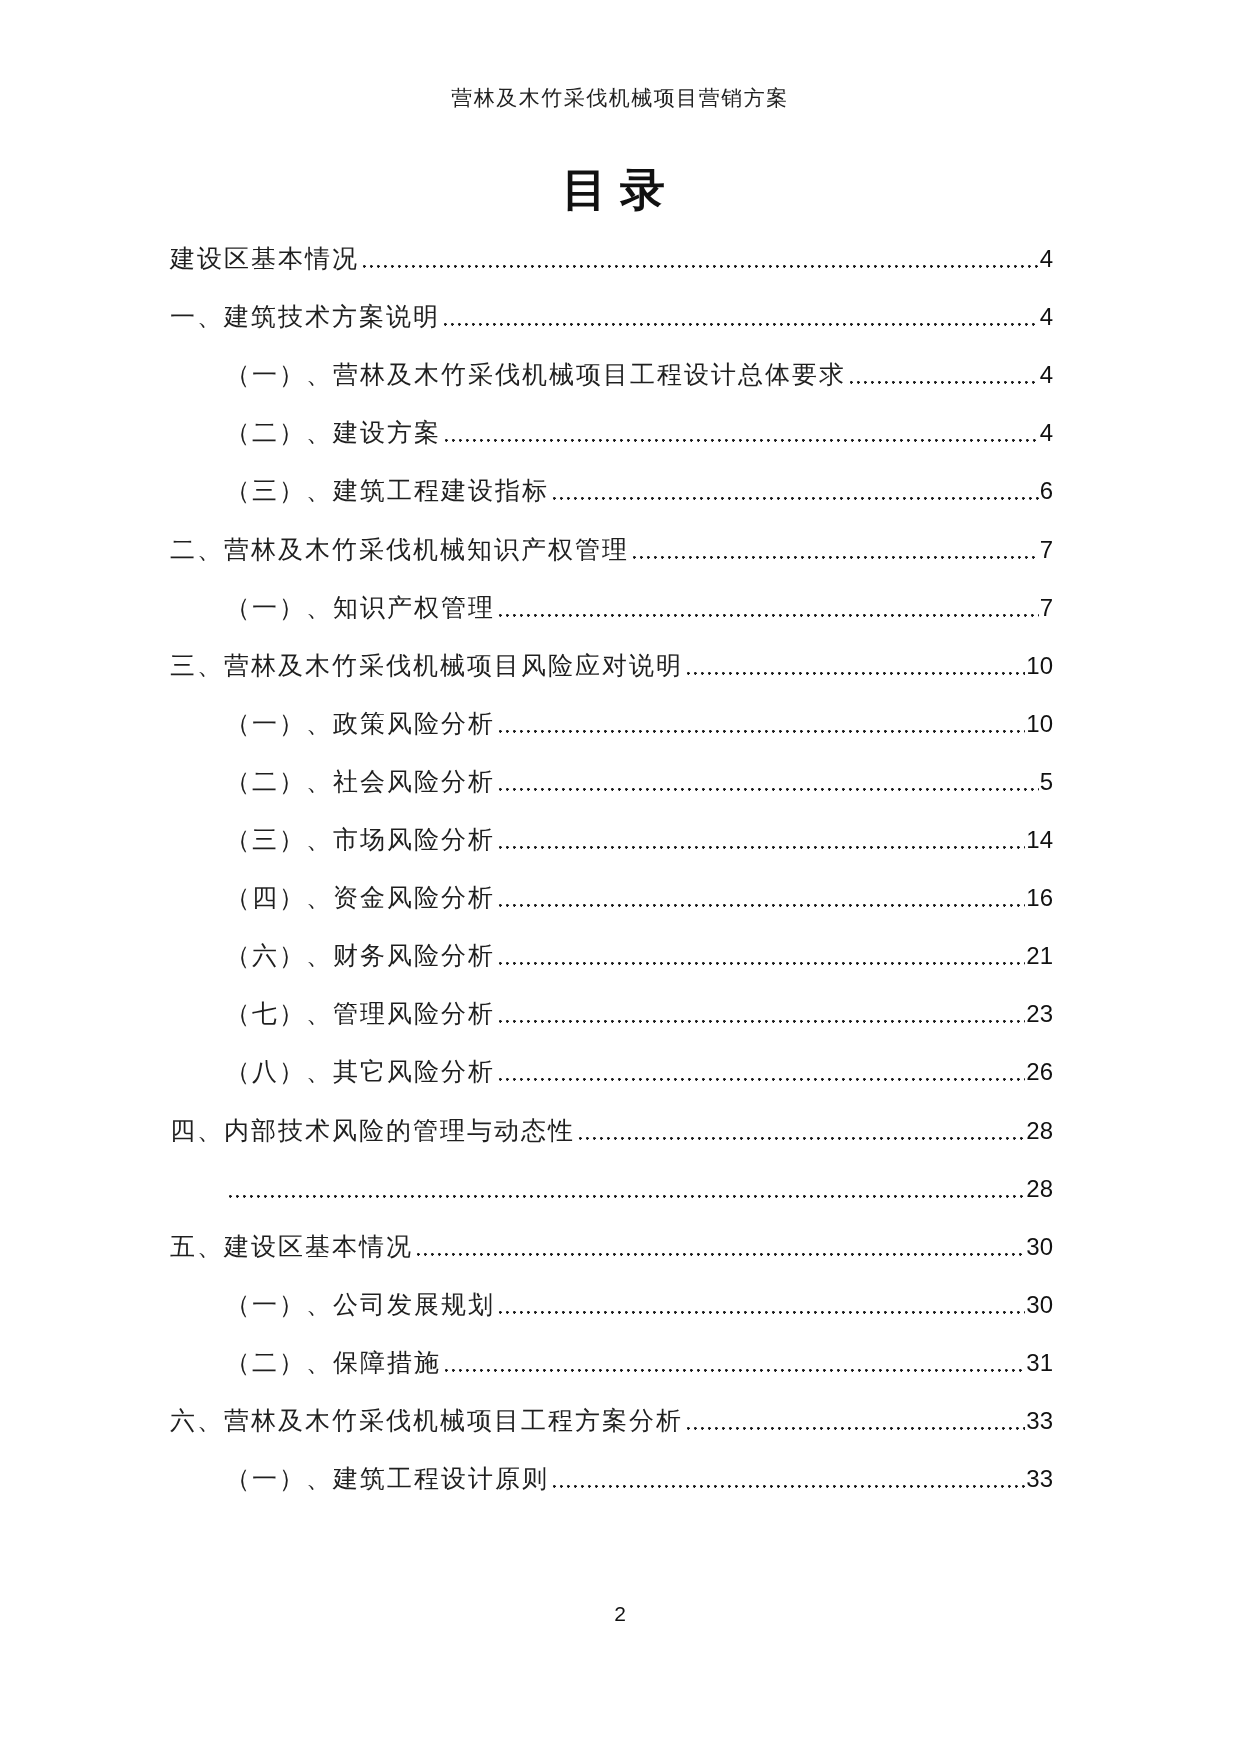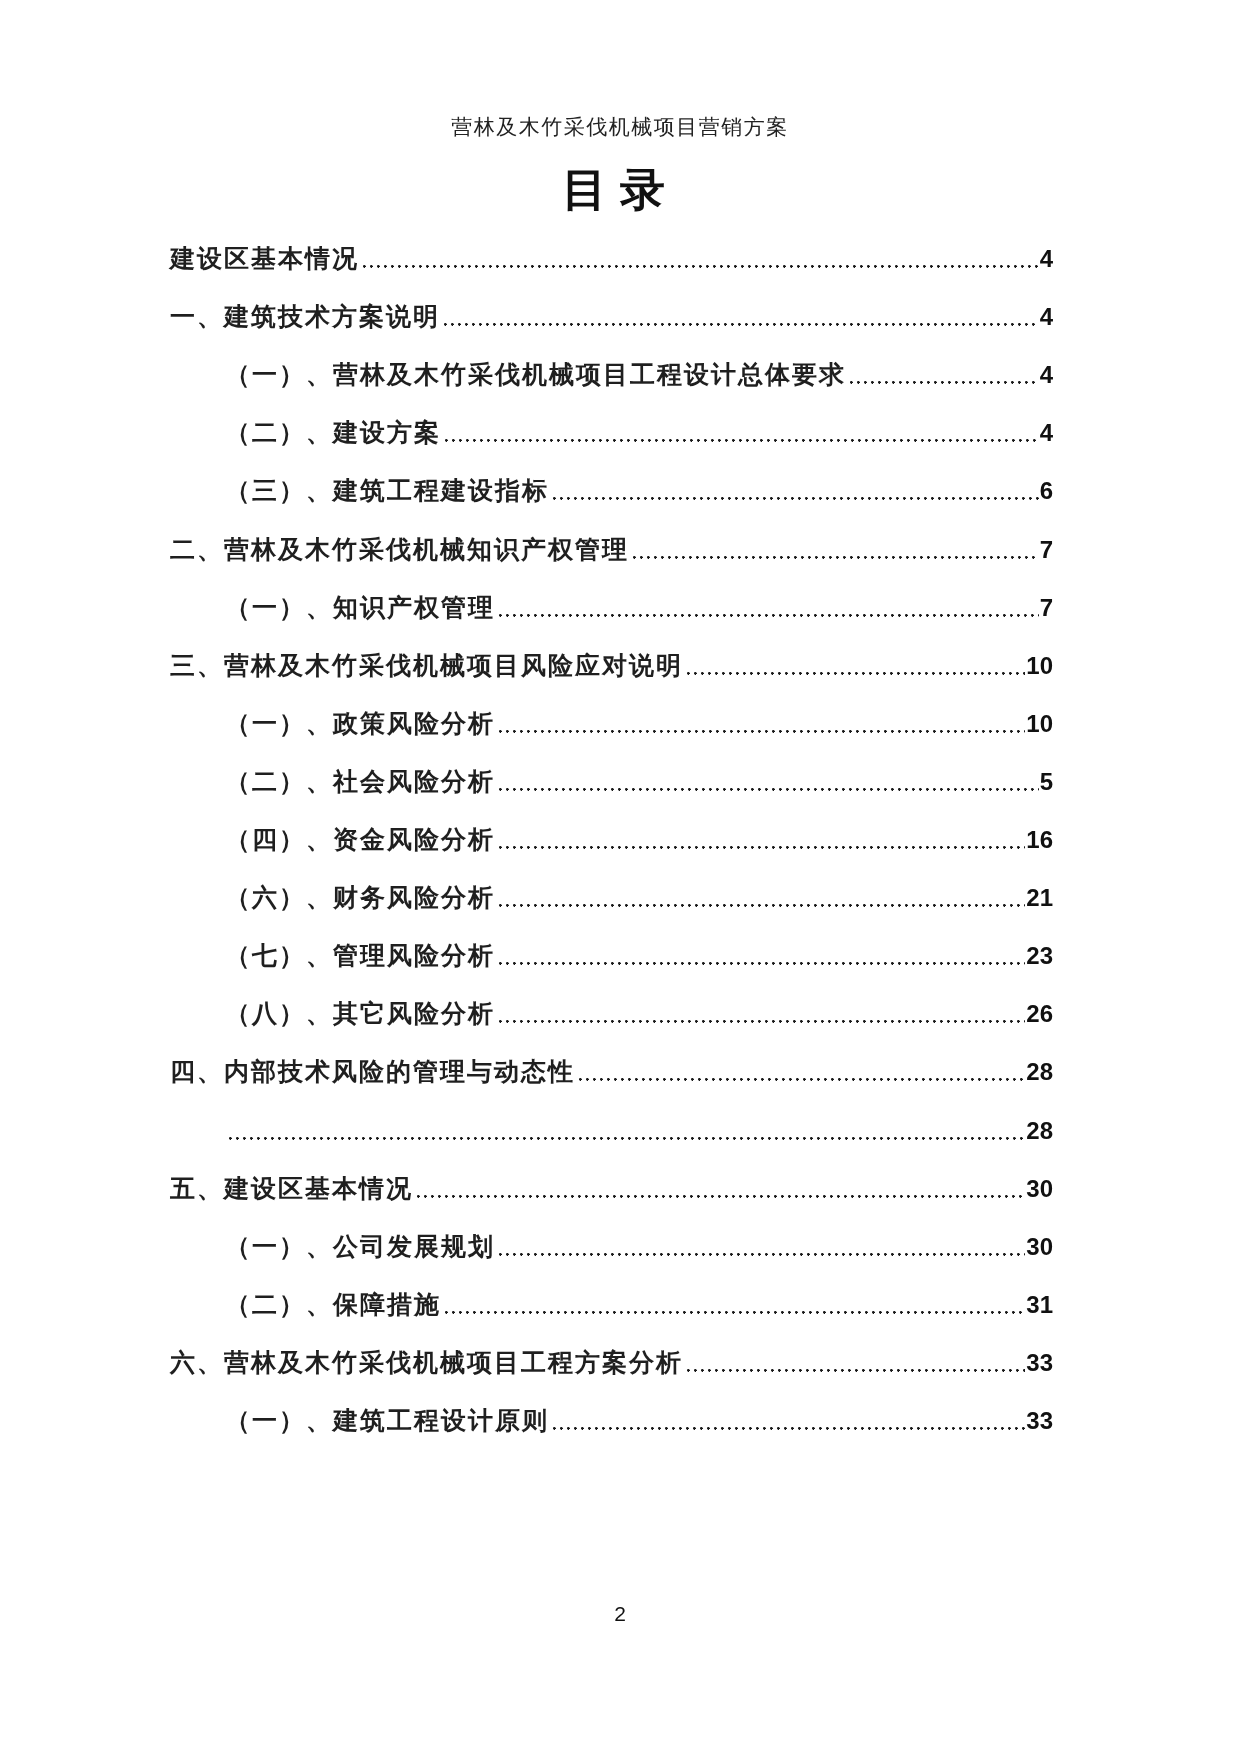--- a/index.html
+++ b/index.html
@@ -18,40 +18,38 @@
   }
   .doc-header {
     position: absolute;
     top: 84px;
     left: 0;
     width: 100%;
     text-align: center;
     font-size: 21px;
     letter-spacing: 1.5px;
     color: #222;
-    margin-top: 29px;
   }
   .doc-title {
     position: absolute;
     top: 148px;
     left: 0;
     width: 100%;
     text-align: center;
     font-size: 45px;
     font-weight: bold;
     letter-spacing: 13px;
     color: #111;
     margin-top: 12px;
   }
   .toc-list {
     position: absolute;
     top: 228px;
     left: 170px;
     width: 883px;
-    font-weight: bold;
   }
   .toc-row {
     display: flex;
     align-items: flex-end;
     height: 58.1px;
     box-sizing: border-box;
     padding-bottom: 15px;
   }
   .toc-row.level-1 {
     padding-left: 55px;
@@ -154,20 +152,25 @@
     <span class="toc-leader"></span>
     <span class="toc-page">10</span>
   </div>
 
   <div class="toc-row level-1">
     <span class="toc-label">（二）、社会风险分析</span>
     <span class="toc-leader"></span>
     <span class="toc-page">5</span>
   </div>
 
+  <div class="toc-row level-1">
+    <span class="toc-label">（三）、市场风险分析</span>
+    <span class="toc-leader"></span>
+    <span class="toc-page">14</span>
+  </div>
 
   <div class="toc-row level-1">
     <span class="toc-label">（四）、资金风险分析</span>
     <span class="toc-leader"></span>
     <span class="toc-page">16</span>
   </div>
 
 
   <div class="toc-row level-1">
     <span class="toc-label">（六）、财务风险分析</span>

